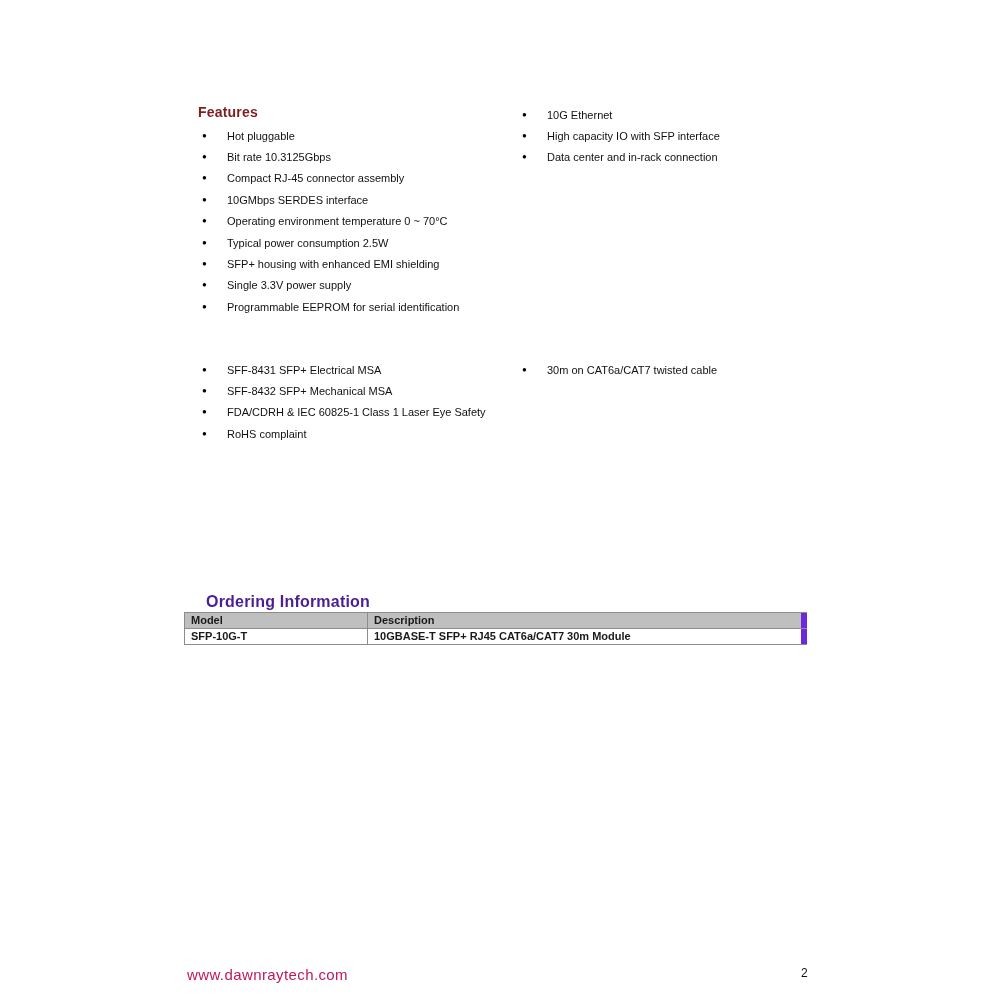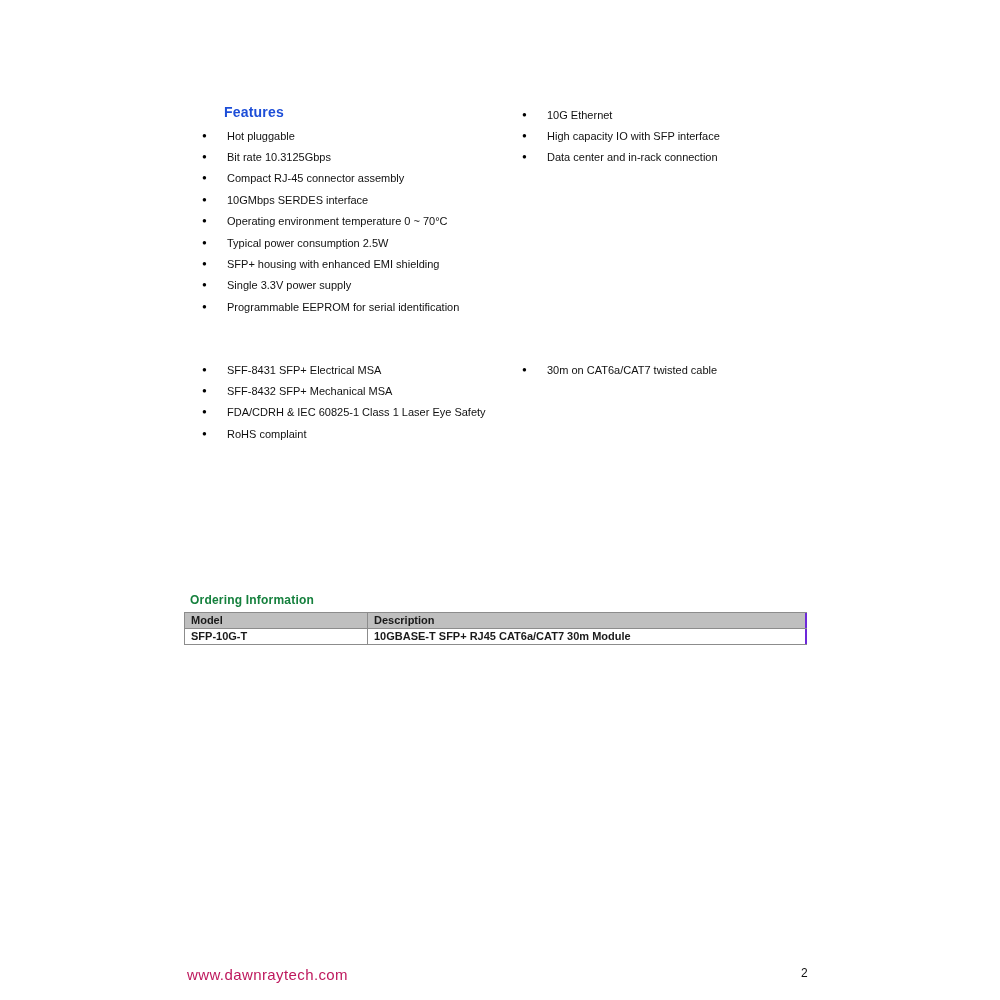--- a/index.html
+++ b/index.html
@@ -20,23 +20,22 @@
   .sec { position: absolute; }
   .sec-features    { left: 198px; top: 104px; width: 320px; }
   .sec-application { left: 518px; top: 104px; width: 310px; }
   .sec-compliance  { left: 198px; top: 359px; width: 320px; }
   .sec-reach       { left: 518px; top: 359px; width: 310px; }
   .sec h2 {
     font-size: 14px;
     font-weight: bold;
     line-height: 16px;
     letter-spacing: 0.2px;
-    color: #1d4ed8;
+    color: #7f1d1d;
     margin-bottom: 5px;
-    margin-left: 26px;
   }
   .sec ul { list-style: none; }
   .sec li {
     display: flex;
     align-items: center;
     height: 21.4px;
     font-size: 11px;
     color: #111;
   }
   .sec li .dot {
@@ -44,46 +43,46 @@
     padding-left: 4px;
     font-size: 8px;
     line-height: 1;
     color: #000;
     flex: 0 0 29px;
   }
 
   
   .ordering-title {
     position: absolute;
-    left: 190px;
+    left: 206px;
     top: 593px;
-    font-size: 12px;
+    font-size: 16px;
     font-weight: bold;
     letter-spacing: 0.2px;
-    color: #15803d;
+    color: #4c1d95;
   }
   .order-table {
     position: absolute;
     left: 184px;
     top: 612px;
     width: 623px;
     border-top: 1px solid #8c8c8c;
     font-size: 11px;
   }
   .order-table .tr { display: flex; border-bottom: 1px solid #8c8c8c; }
   .order-table .tr.head { background: #bfbfbf; }
   .order-table .td {
     padding: 1px 0 1px 6px;
     font-weight: bold;
     line-height: 13px;
     border-left: 1px solid #8c8c8c;
     white-space: nowrap;
     overflow: hidden;
   }
-  .order-table .td:last-child { border-right: 2px solid #6d28d9; }
+  .order-table .td:last-child { border-right: 6px solid #6d28d9; }
   .order-table .col-0 { width: 183px; flex: 0 0 183px; }
   .order-table .col-1 { flex: 1; }
 
   
   .footer-site {
     position: absolute;
     left: 187px;
     top: 966px;
     font-size: 15px;
     letter-spacing: 0.4px;

